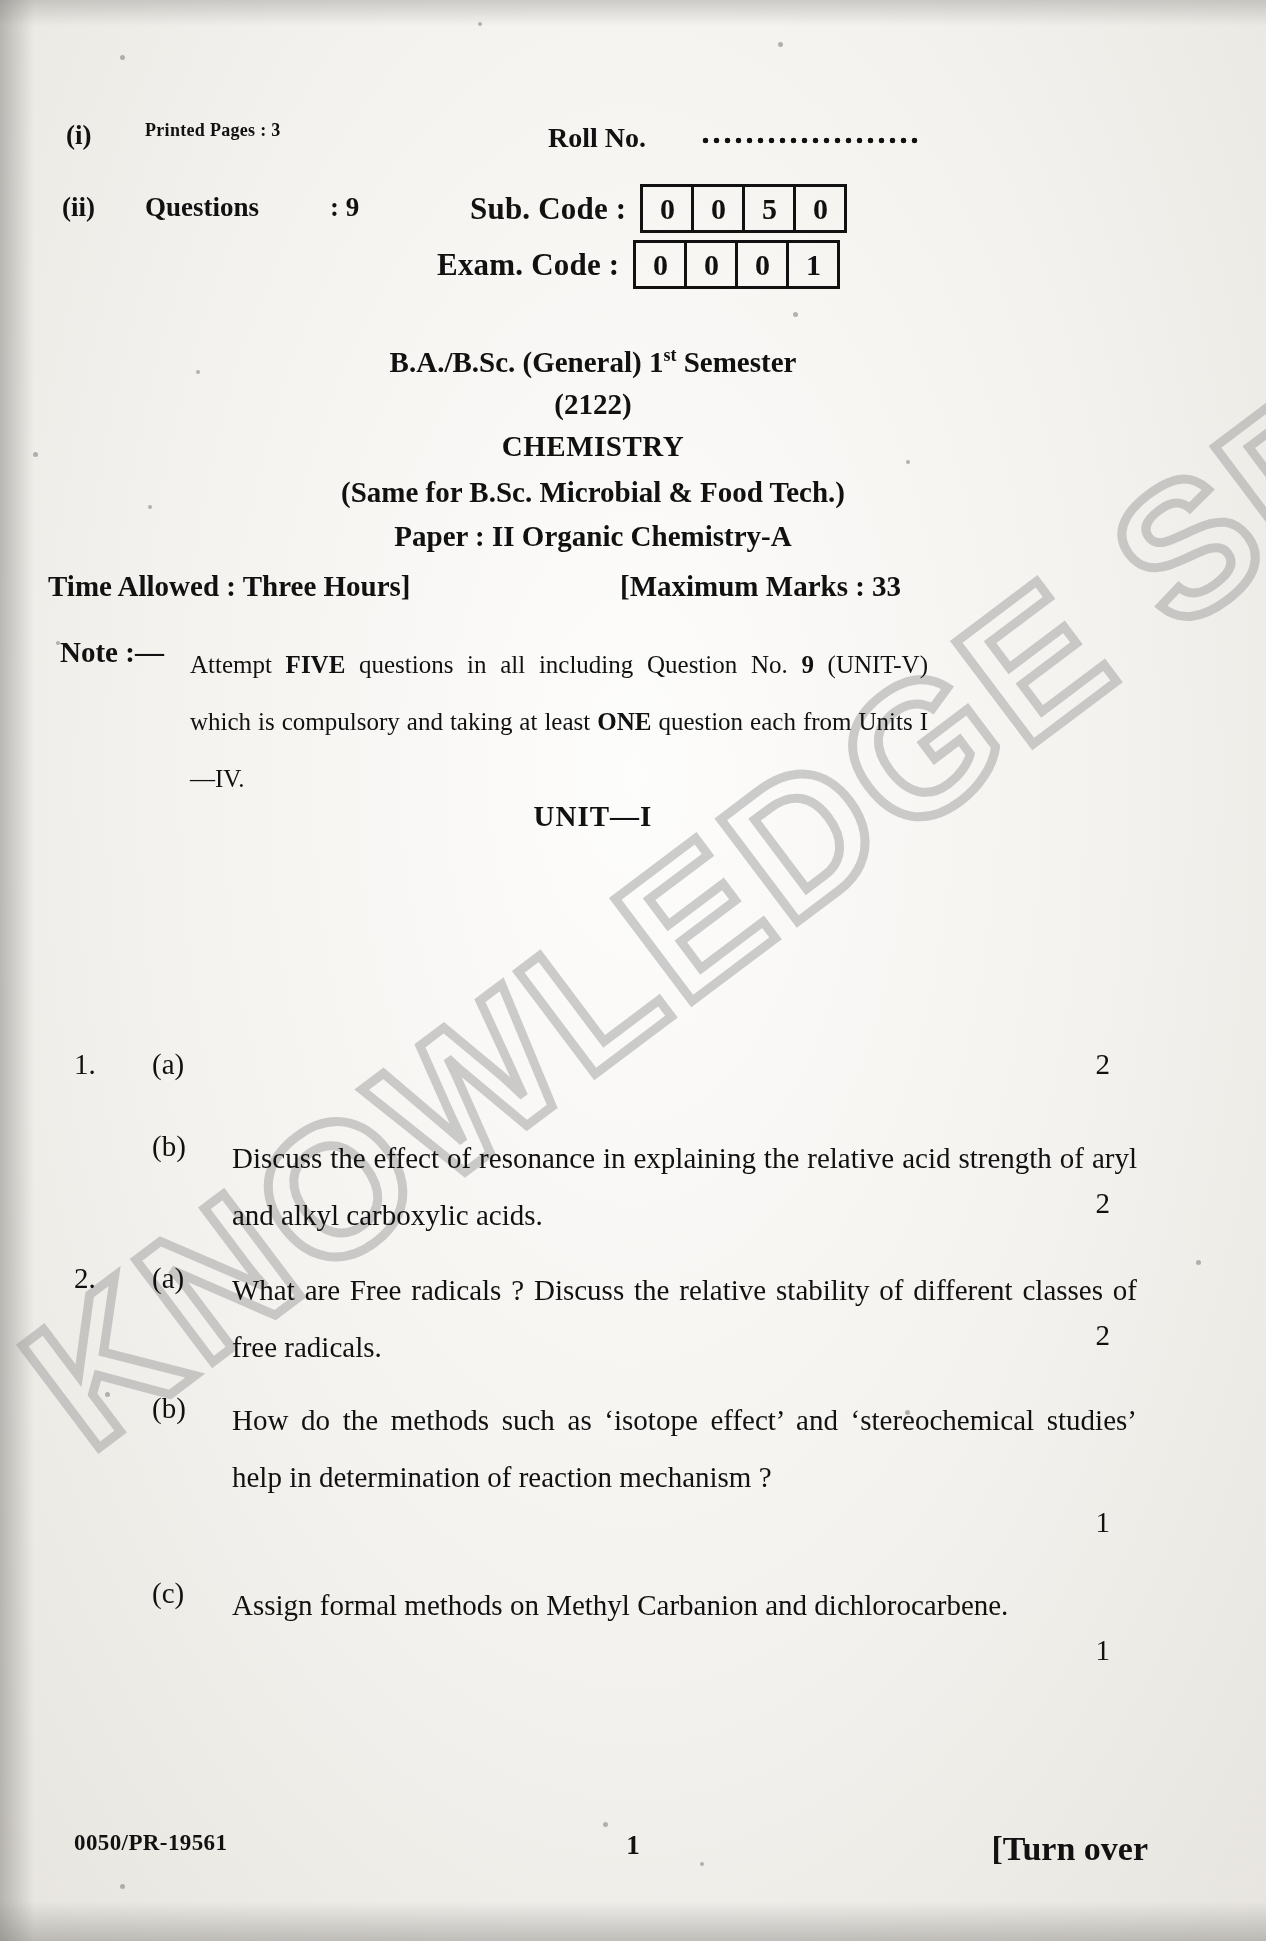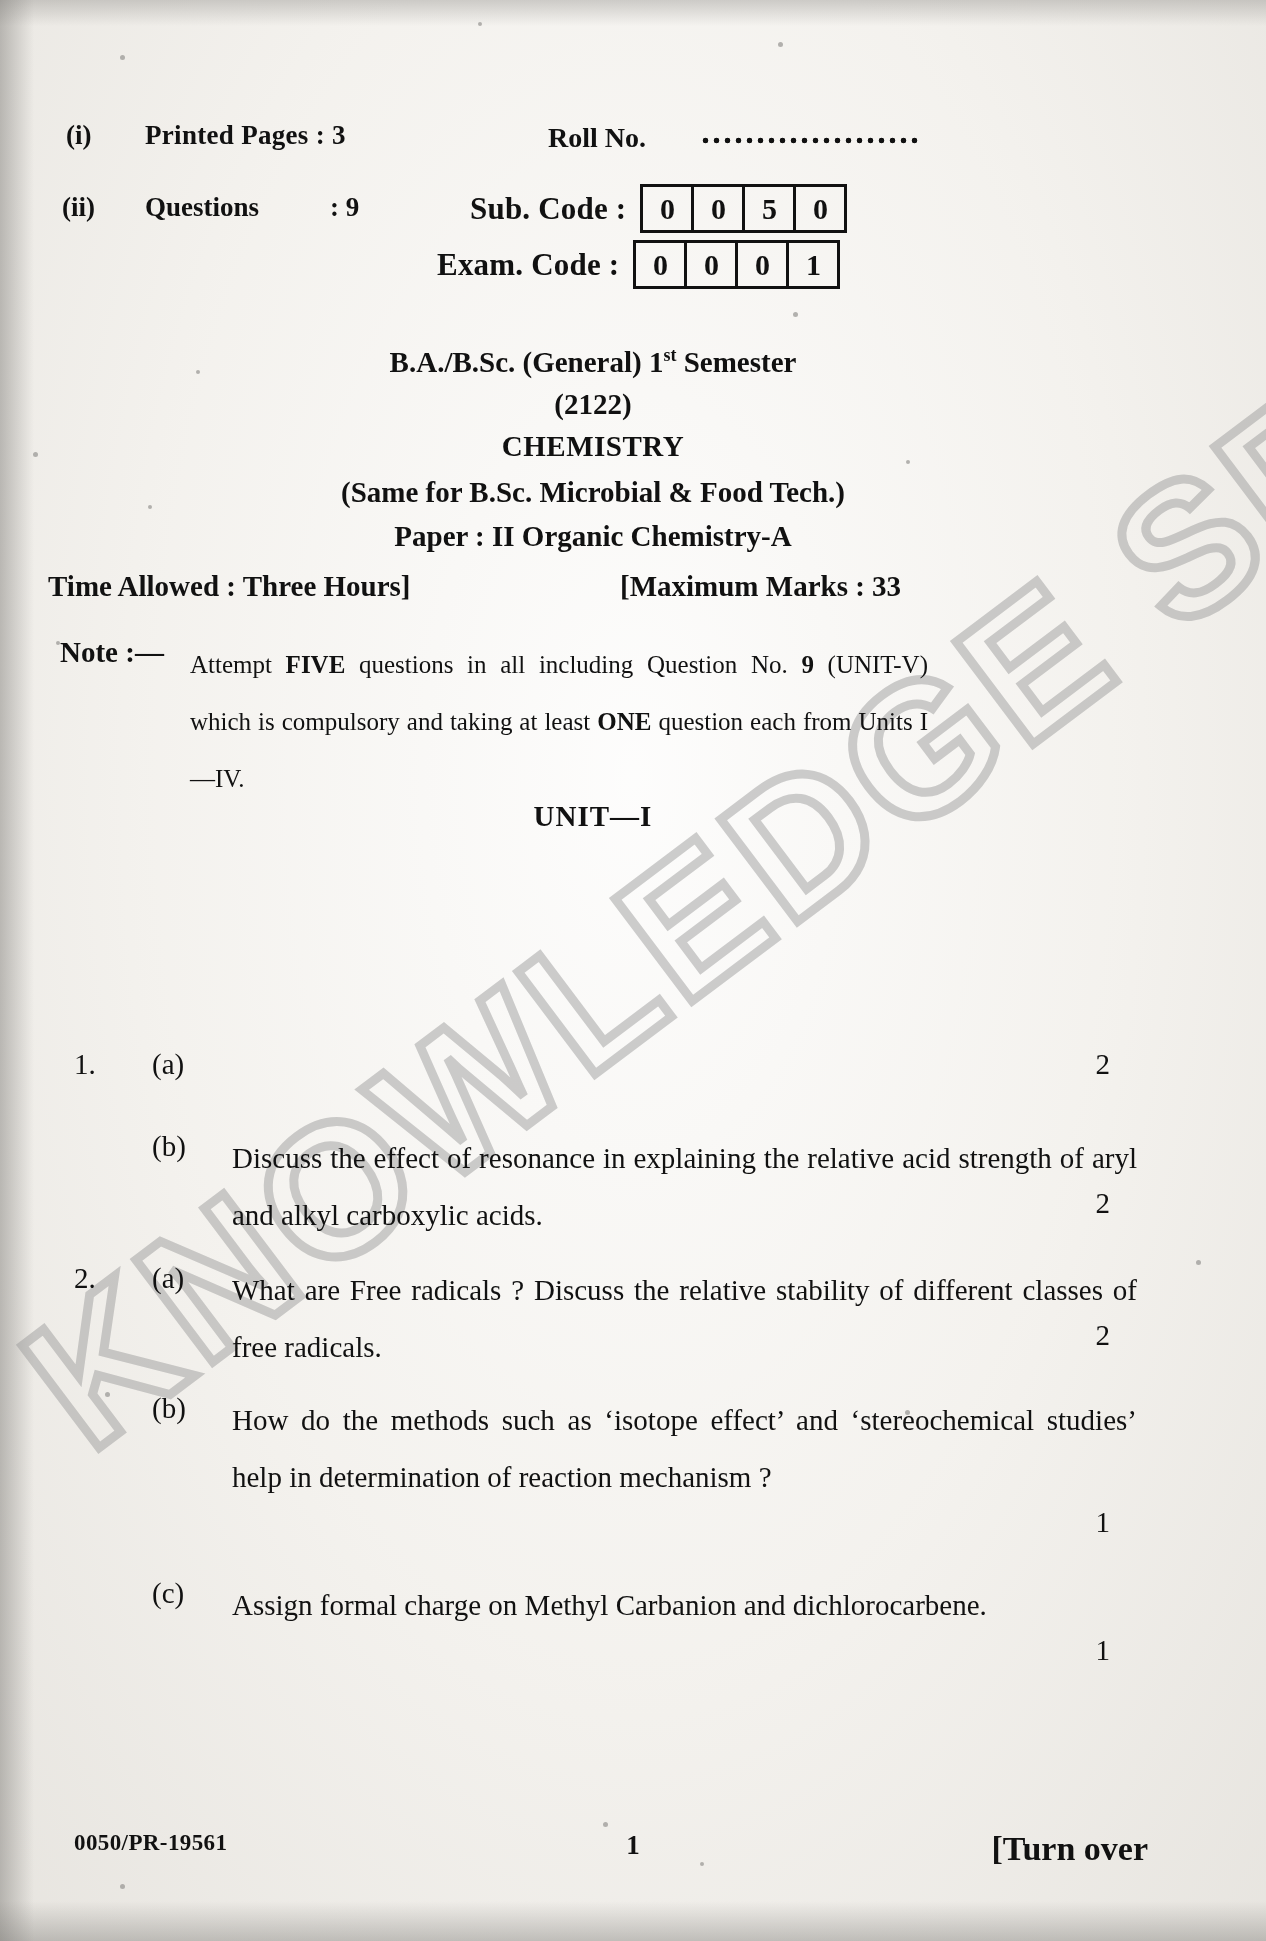--- a/index.html
+++ b/index.html
@@ -52,21 +52,21 @@
     stroke-width:9;
     font-size:186px;
     letter-spacing:8px;
   }
 
   
   .content{position:absolute;inset:0;z-index:8;}
 
   
   .meta-i{position:absolute;left:66px;top:120px;font-size:27px;font-weight:700;}
-  .meta-i-text{position:absolute;left:145px;top:120px;font-size:27px;font-weight:700;letter-spacing:.3px;}
+  .meta-i-text{position:absolute;left:145px;top:120px;font-size:18px;font-weight:700;letter-spacing:.3px;}
   .meta-ii{position:absolute;left:62px;top:192px;font-size:27px;font-weight:700;}
   .meta-ii-text{position:absolute;left:145px;top:192px;font-size:27px;font-weight:700;}
   .meta-ii-val{position:absolute;left:330px;top:192px;font-size:27px;font-weight:700;}
 
   
   .rollno{position:absolute;left:548px;top:122px;font-size:28px;font-weight:700;}
   .rolldots{position:absolute;left:700px;top:126px;width:222px;height:26px;
     background-image:radial-gradient(circle, #111 2.6px, rgba(0,0,0,0) 3.1px);
     background-size:11px 11px;background-position:0 9px;background-repeat:repeat-x;}
 
@@ -214,21 +214,21 @@
     <div class="qnum" style="left:74px;top:1262px;">2.</div>
     <div class="qpart" style="left:152px;top:1262px;">(a)</div>
     <div class="qtext" style="left:232px;top:1262px;width:905px;">What are Free radicals ? Discuss the relative stability of different classes of free radicals.</div>
     <div class="qmark" style="left:1060px;top:1319px;width:50px;">2</div>
 
     <div class="qpart" style="left:152px;top:1392px;">(b)</div>
     <div class="qtext" style="left:232px;top:1392px;width:905px;">How do the methods such as ‘isotope effect’ and ‘stereochemical studies’ help in determination of reaction mechanism ?</div>
     <div class="qmark" style="left:1060px;top:1506px;width:50px;">1</div>
 
     <div class="qpart" style="left:152px;top:1577px;">(c)</div>
-    <div class="qtext" style="left:232px;top:1577px;width:905px;">Assign formal charge on Methyl Carbanion and dichlorocarbene.</div>
+    <div class="qtext" style="left:232px;top:1577px;width:905px;">Assign formal methods on Methyl Carbanion and dichlorocarbene.</div>
     <div class="qmark" style="left:1060px;top:1634px;width:50px;">1</div>
 
     <div class="footer-left">0050/PR-19561</div>
     <div class="footer-center">1</div>
     <div class="footer-right">[Turn over</div>
 
   </div>
 </div>
 
 </body></html>

